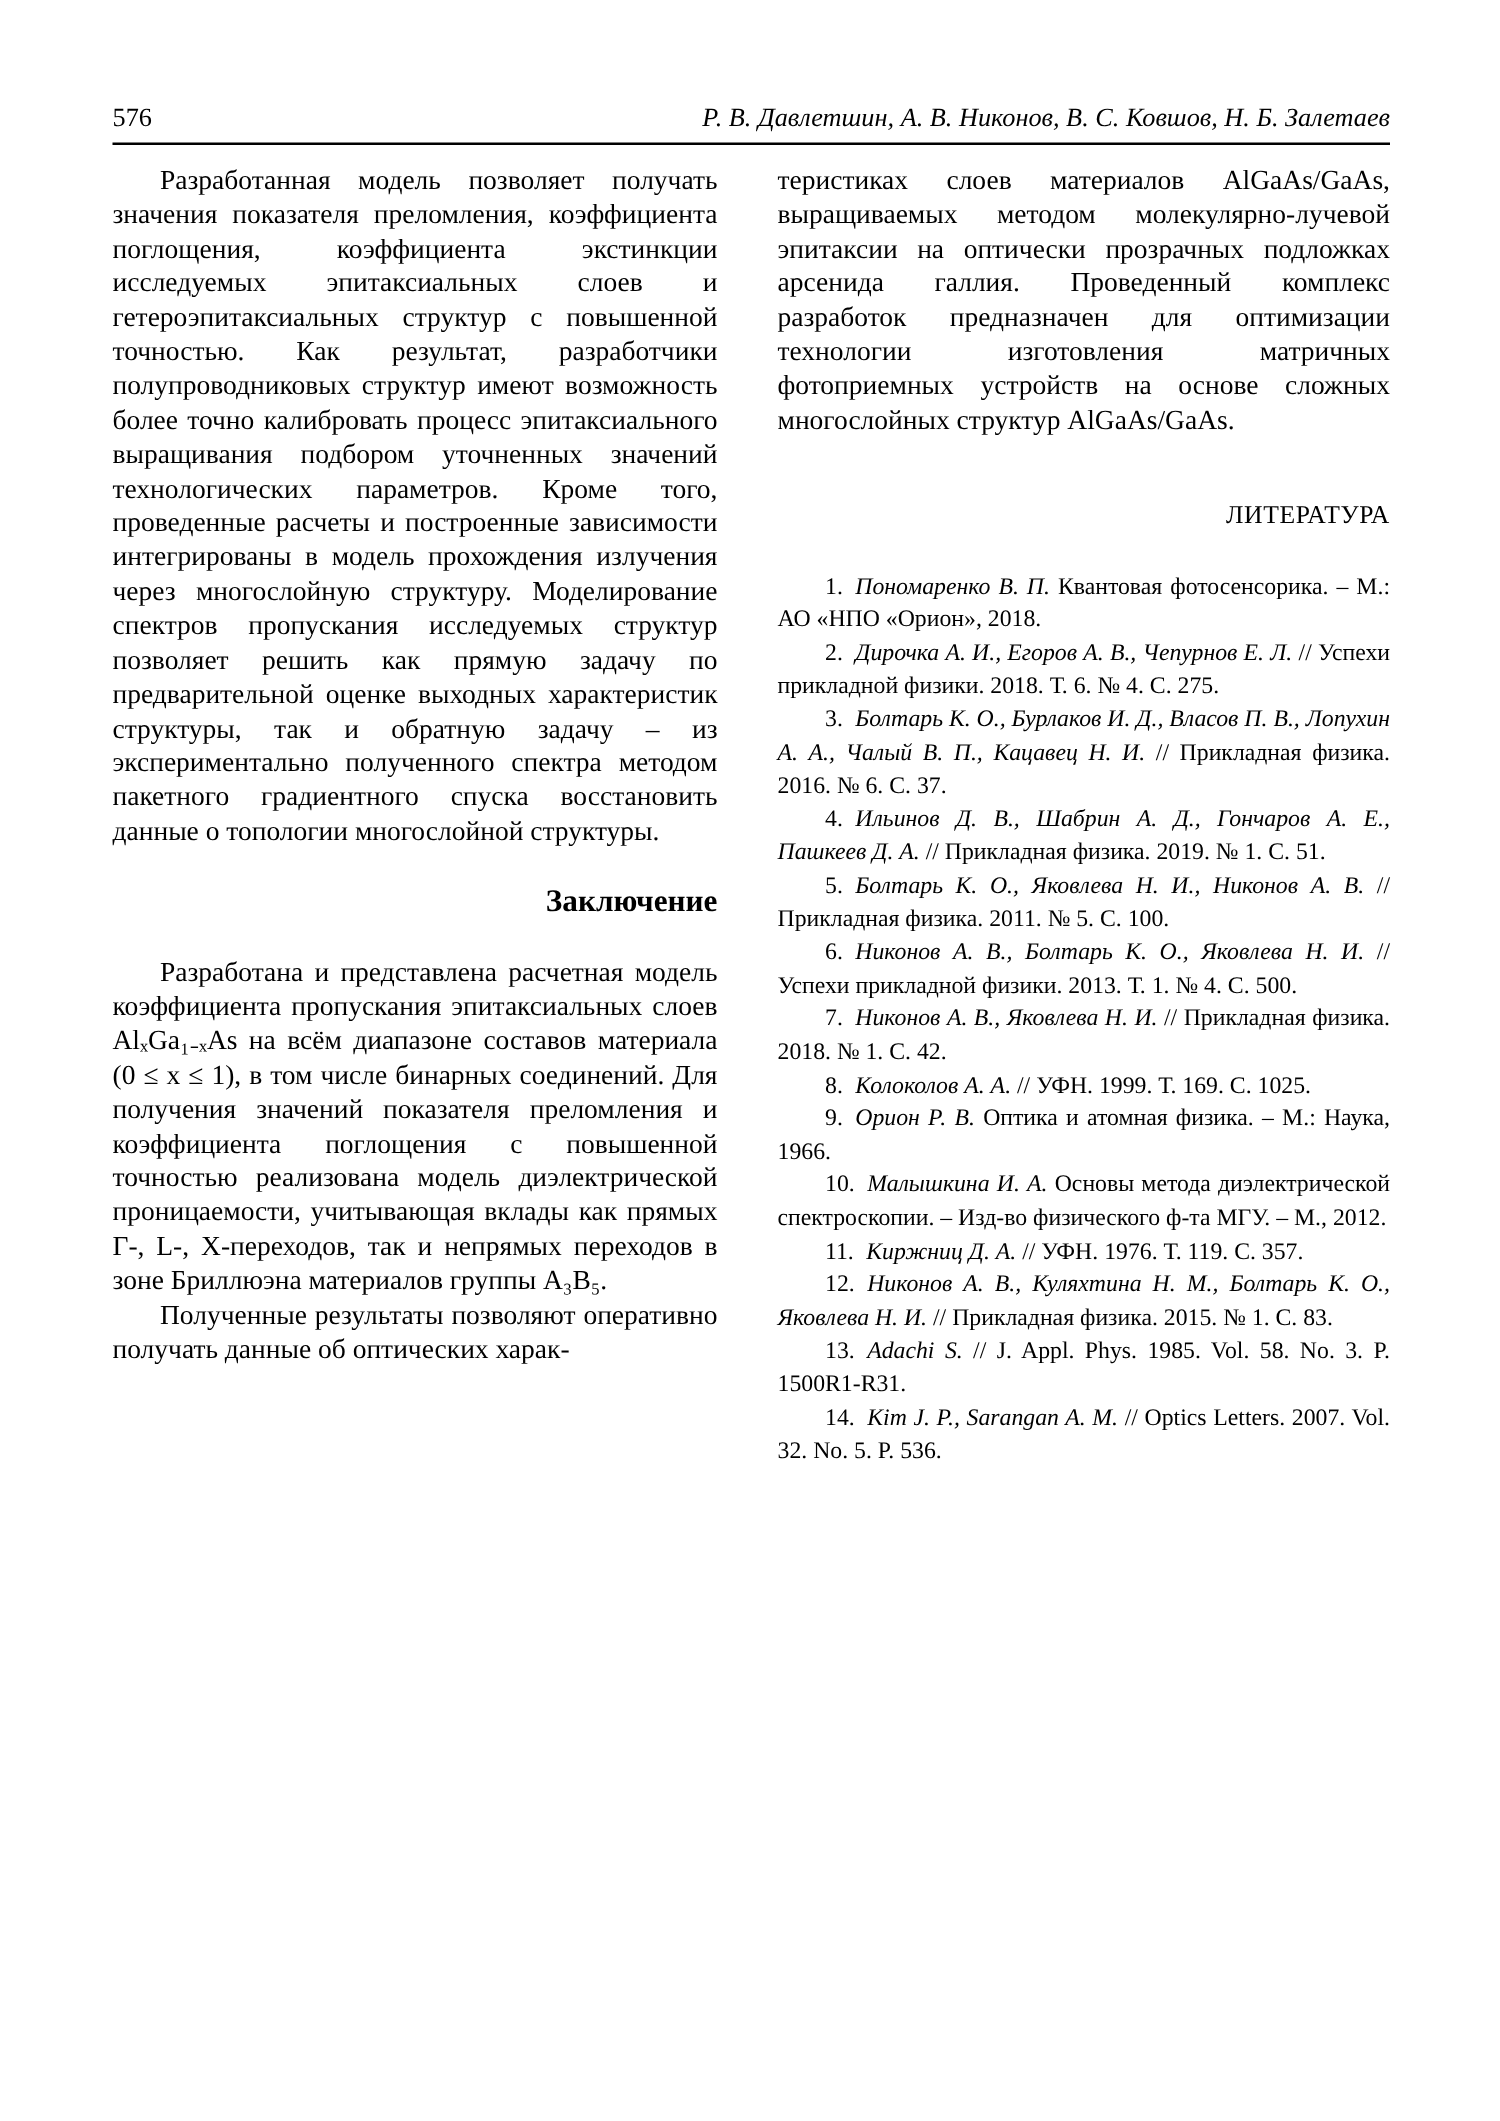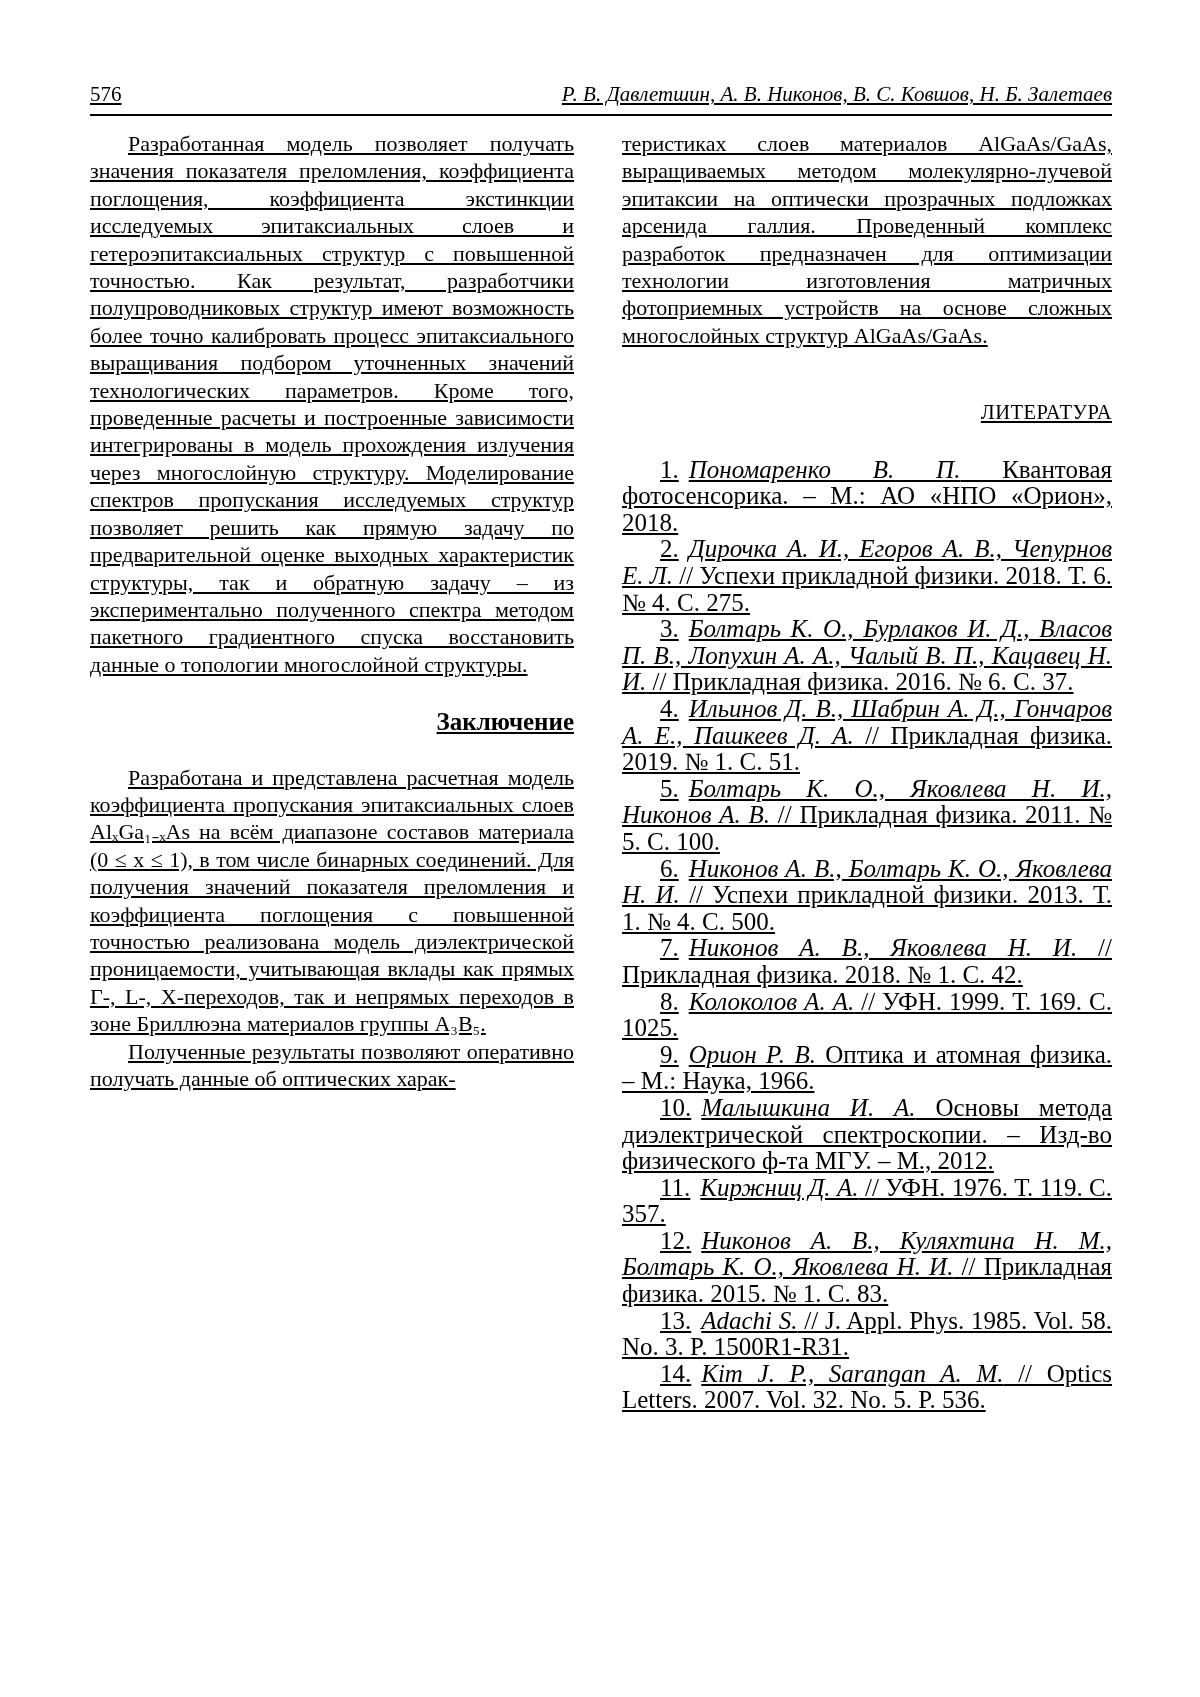--- a/index.html
+++ b/index.html
@@ -9,21 +9,20 @@
     font-family: "Liberation Serif", serif;
     color: #000;
     position: relative;
     box-sizing: border-box;
   }
   .page {
     box-sizing: border-box;
     width: 1200px;
     height: 1697px;
     padding: 82px 88px 0 90px;
-    text-decoration: underline;
   }
   .page-header {
     display: flex;
     justify-content: space-between;
     align-items: baseline;
     font-size: 21px;
     line-height: 24px;
   }
   .page-number { font-style: normal; }
   .running-head { font-style: italic; }
@@ -51,21 +50,21 @@
   }
   .literature-heading {
     text-align: right;
     font-weight: normal;
     font-size: 20.5px;
     letter-spacing: 0.5px;
     margin: 50px 0 30px 0;
     text-indent: 0;
   }
   .refs {
-    font-size: 25px;
+    font-size: 19px;
     line-height: 26.6px;
   }
   .ref {
     margin: 0;
     text-indent: 38px;
     text-align: justify;
   }
   .ref .ref-num { margin-right: 10px; }
   .ref i { font-style: italic; }
 </style>

